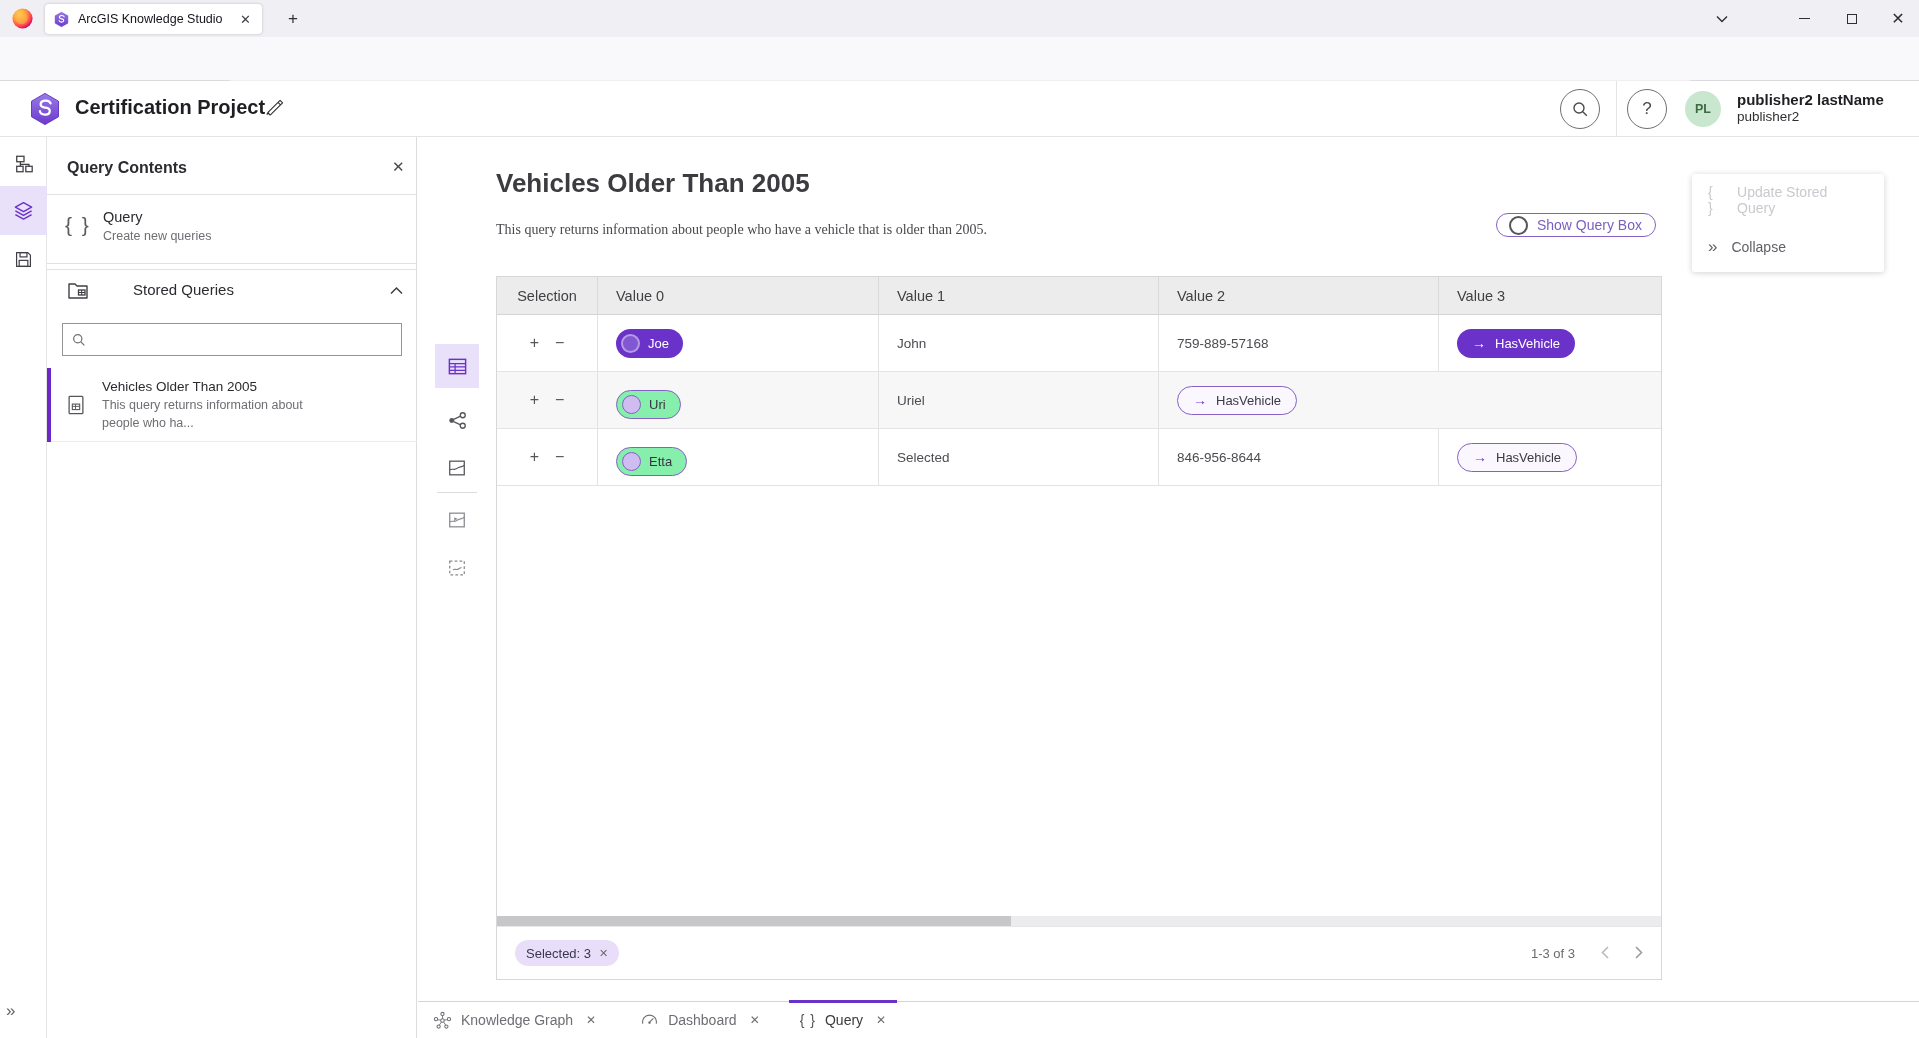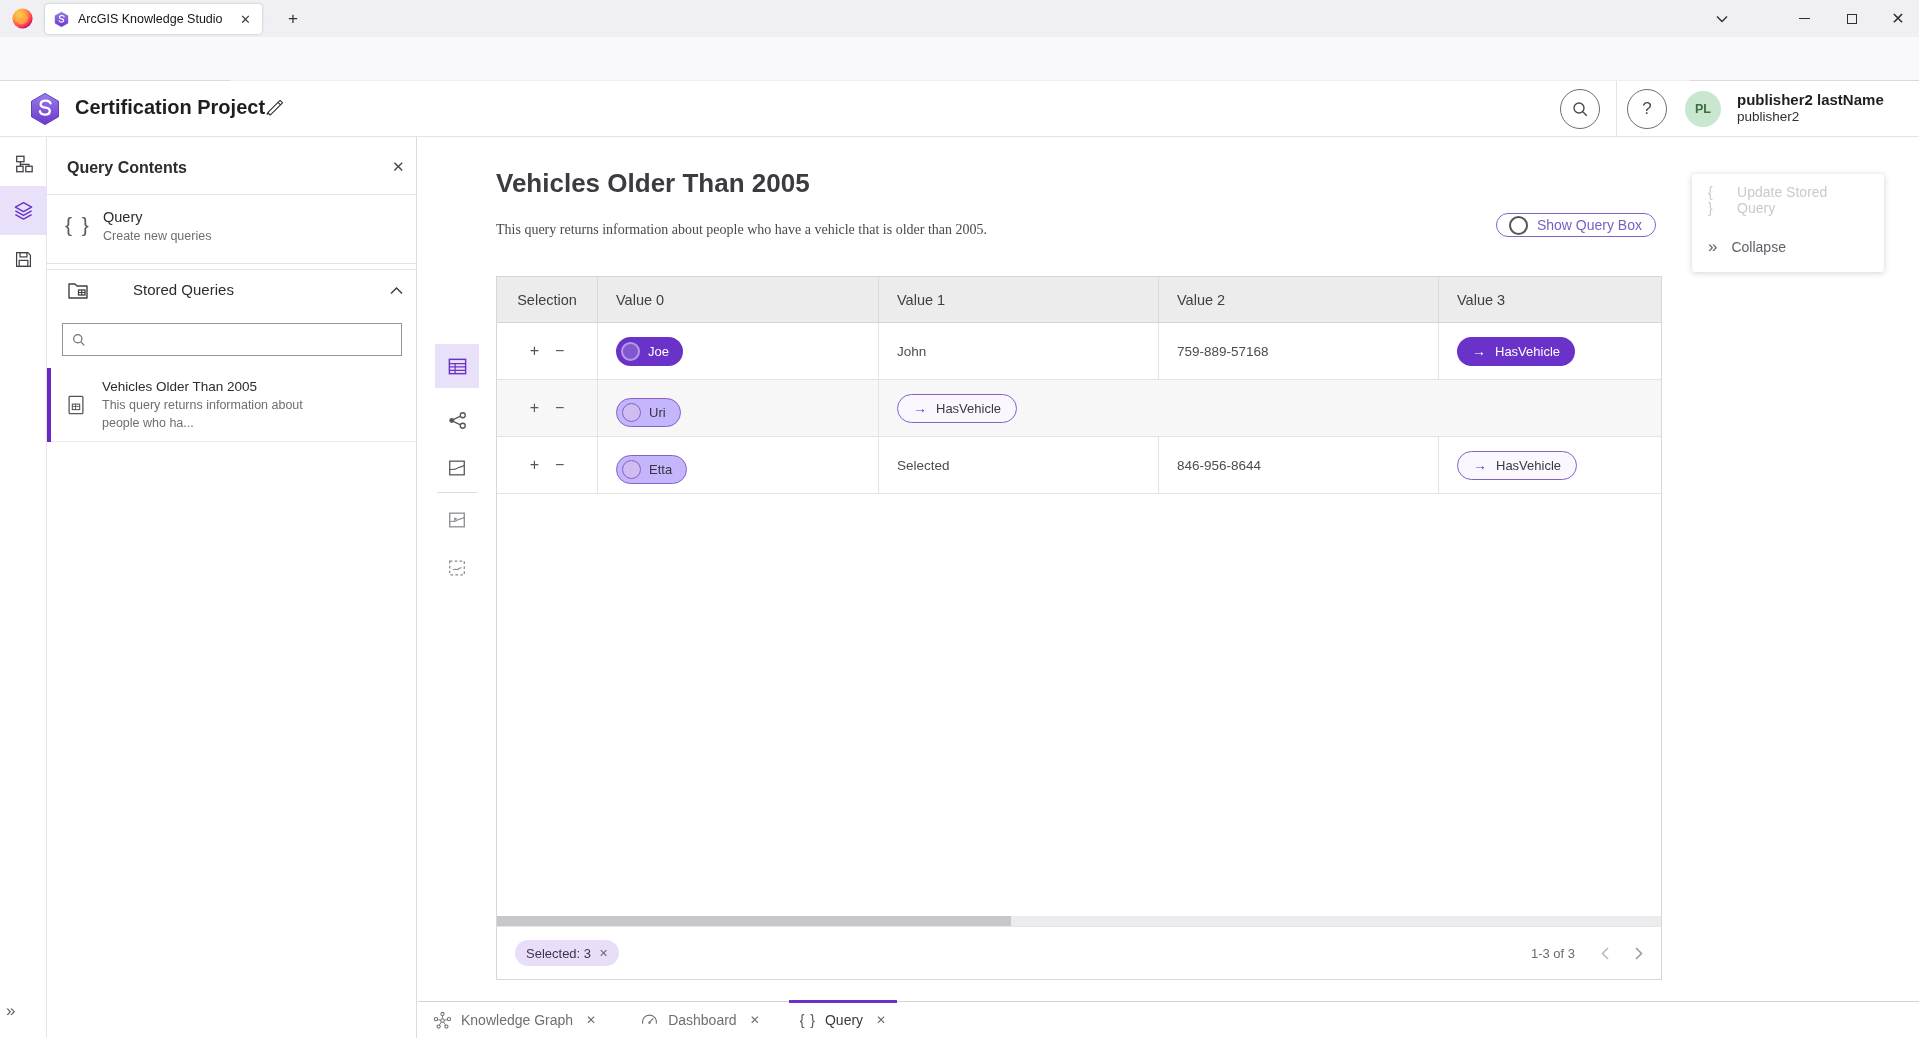--- a/index.html
+++ b/index.html
@@ -82,50 +82,50 @@
   .showqb .lbl { font-size:14px; color:#7b5fc0; white-space:nowrap; }
 
   
   .vtool { position:absolute; width:44px; height:44px; left:435px; display:flex; align-items:center; justify-content:center; }
   .vtool.active { background:#e9e0f9; }
   .vtooldiv { position:absolute; left:437px; top:492px; width:40px; height:1px; background:#dcdcdf; }
 
   
   .tablewrap { position:absolute; left:496px; top:276px; width:1166px; height:704px;
     border:1px solid #d7d7da; display:flex; flex-direction:column; }
-  .thead { display:flex; height:46px; background:#ececec; border-bottom:1px solid #d4d4d7; }
+  .thead { display:flex; height:38px; background:#ececec; border-bottom:1px solid #d4d4d7; }
   .th { font-size:14.5px; color:#3f3f44; display:flex; align-items:center; padding-left:18px;
     border-right:1px solid #d9d9dc; }
   .th:last-child, .td:last-child { border-right:none; }
   .trow { display:flex; height:57px; border-bottom:1px solid #e3e3e6; background:#fff; }
   .trow.alt { background:#f7f7f8; }
   .td { display:flex; align-items:center; padding-left:18px; border-right:1px solid #e3e3e6;
     font-size:13.5px; color:#4c4c52; }
   .c-sel { width:101px; justify-content:center; padding-left:0; gap:16px; }
   .c-v0 { width:281px; } .c-v1 { width:280px; } .c-v2 { width:280px; } .c-v3 { flex:1; }
   .selop { font-size:16px; color:#55555a; line-height:1; }
   .pill { height:29px; border-radius:15px; display:inline-flex; align-items:center; padding:0 14px 0 5px; font-size:13px; }
   .pill .dot { width:19px; height:19px; border-radius:50%; margin-right:8px; }
   .pill.solid { background:#6a32c9; color:#fff; }
   .pill.solid .dot { background:#8257d2; border:2px solid #b59ae6; }
-  .pill.outline { background:#c4b5fd; border:1px solid #8661c5; color:#38343f;margin-top:8px; }
+  .pill.outline { background:#86efac; border:1px solid #8661c5; color:#38343f;margin-top:8px; }
   .pill.outline .dot { background:#cfbcf0; border:1px solid #8661c5; }
   .relpill { height:29px; border-radius:15px; display:inline-flex; align-items:center; padding:0 15px; font-size:13px; }
   .relpill .arr { margin-right:9px; font-size:14px; }
   .relpill.solid { background:#6a32c9; color:#fff; } .relpill.solid .arr { color:#fff; }
   .relpill.outline { background:#faf7fe; border:1px solid #8661c5; color:#3a3a40; }
   .relpill.outline .arr { color:#6a32c9; }
   .tfill { flex:1; background:#fff; }
   .hscroll { height:10px; background:#ececee; position:relative; }
   .hscroll .thumb { position:absolute; left:0; top:0; height:10px; width:514px; background:#c7c7ca; }
   .tfooter { height:53px; border-top:1px solid #e6e6e9; display:flex; align-items:center; padding:0 18px; background:#fff; }
   .chip { background:#e9defa; border-radius:13px; height:26px; display:inline-flex; align-items:center;
     padding:0 11px; font-size:13px; color:#39364d; gap:8px; }
   .chip .x { color:#6b6b72; font-size:11px; }
-  .pag { margin-left:auto; display:flex; align-items:center; gap:26px; }
+  .pag { margin-left:auto; display:flex; align-items:flex-start; gap:26px; }
   .pag .cnt { font-size:13px; color:#6a6a70; }
 
   
   .ctxmenu { position:absolute; left:1692px; top:174px; width:192px; background:#fff; border-radius:3px;
     box-shadow:0 1px 6px rgba(0,0,0,.18); padding:2px 0; z-index:5; }
   .ctxitem { height:47px; display:flex; align-items:center; padding:0 16px; gap:13px; font-size:14px; color:#4a4a50; }
   .ctxitem.disabled { color:#c9c9ce; }
   .ctxitem .gi { font-size:14px; letter-spacing:1px; }
 
   
@@ -419,20 +419,21 @@
     <div class="td c-sel">
       <span class="selop">+</span>
       <span class="selop">−</span>
     </div>
     <div class="td c-v0">
         <span class="pill outline">
           <span class="dot"></span>
           <span>Uri</span>
         </span>
       </div>
+    <div class="td c-v1">Uriel</div>
     <div class="td c-v3">
         <span class="relpill outline">
           <span class="arr">→</span>
           <span>HasVehicle</span>
         </span>
       </div>
   </div>
 
   <div class="trow">
     <div class="td c-sel">

